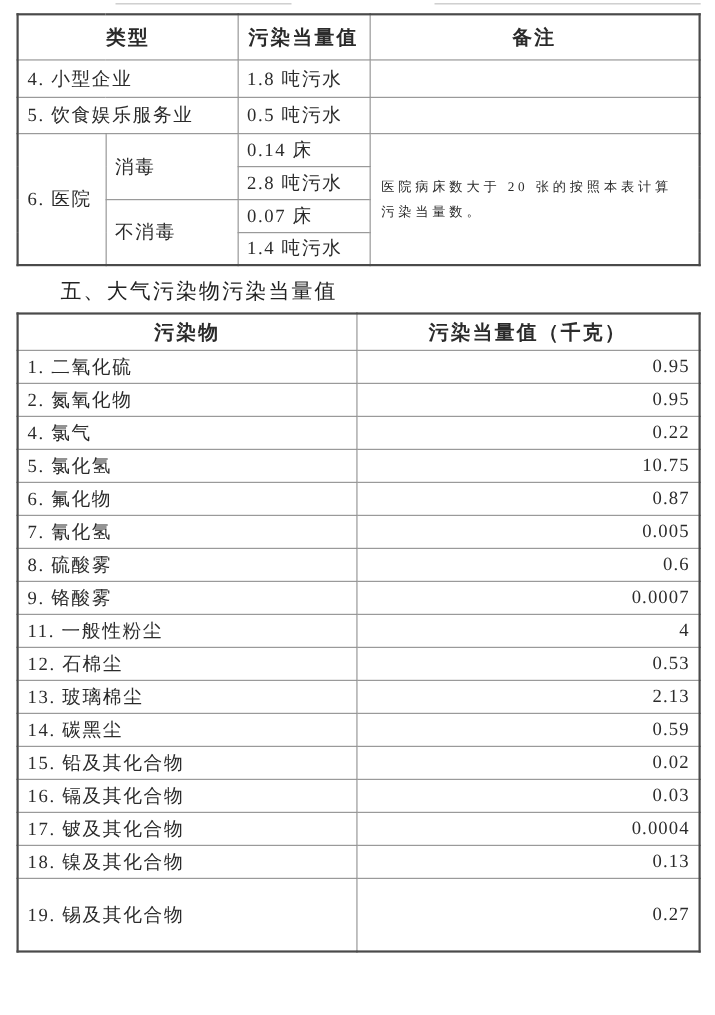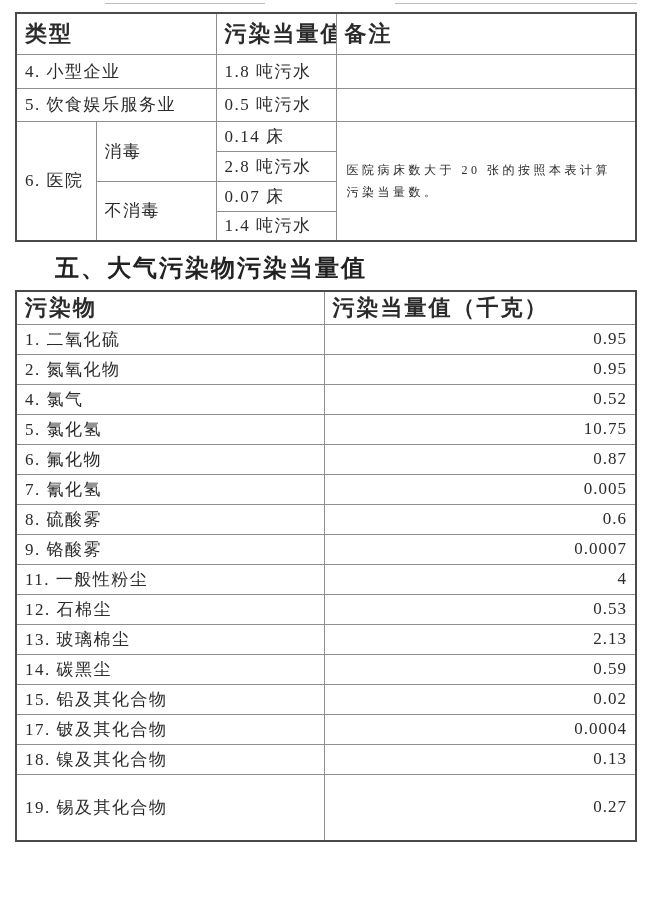--- a/index.html
+++ b/index.html
@@ -10,37 +10,37 @@
   }
   .page{position:absolute;left:15px;top:0;width:620px;}
   .remnant{position:absolute;top:3px;height:1px;background:#bdbdbd;}
   .remnant.a{left:105px;width:160px;}
   .remnant.b{left:395px;width:242px;}
 
   table{border-collapse:collapse;table-layout:fixed;width:620px;background:#fff;}
   table,td,th{border:1px solid #8f8f8f;}
   table{border:2px solid #4a4a4a;}
   td,th{padding:0 8px;font-size:17px;letter-spacing:1.5px;overflow:hidden;white-space:nowrap;}
-  th{font-family:Liberation Sans, sans-serif;font-weight:bold;font-size:22px;letter-spacing:2px;text-align:left;}
+  th{font-family:Liberation Sans, sans-serif;font-weight:bold;font-size:18px;letter-spacing:2px;text-align:center;}
 
   #table1{margin-top:12px;}
   #table1 .hdr{height:41px;}
   #table1 .r4{height:34px;}
   #table1 .r5{height:33px;}
   #table1 .sub{height:30px;}
   #table1 td.note-cell{
     white-space:normal;letter-spacing:3.5px;line-height:1.85;
     font-size:12px;padding:0 10px;vertical-align:middle;
   }
   #table1 td.type-cell,#table1 td.val-cell,#table1 td.grp-cell{text-align:left;}
 
   .heading{
     margin:10px 0 6px 40px;
     font-family:"Liberation Sans","DejaVu Sans",sans-serif;
-    font-weight:bold;font-size:24px;letter-spacing:2px;color:#222;
+    font-weight:normal;font-size:19px;letter-spacing:2px;color:#222;
   }
 
   #table2 .hdr{height:33px;}
   #table2 td{height:29px;}
   #table2 tbody tr:last-child td{height:65px;}
   #table2 td.name{text-align:left;margin-left:48px;}
   #table2 td.val{text-align:right;letter-spacing:1px;padding-left:10px;}
 </style>
 </head>
 <body>
@@ -114,21 +114,21 @@
   </tr>
 
   <tr>
     <td class="name">2. 氮氧化物</td>
     <td class="val">0.95</td>
   </tr>
 
 
   <tr>
     <td class="name">4. 氯气</td>
-    <td class="val">0.52</td>
+    <td class="val">0.22</td>
   </tr>
 
   <tr>
     <td class="name">5. 氯化氢</td>
     <td class="val">10.75</td>
   </tr>
 
   <tr>
     <td class="name">6. 氟化物</td>
     <td class="val">0.87</td>
@@ -168,20 +168,24 @@
   <tr>
     <td class="name">14. 碳黑尘</td>
     <td class="val">0.59</td>
   </tr>
 
   <tr>
     <td class="name">15. 铅及其化合物</td>
     <td class="val">0.02</td>
   </tr>
 
+  <tr>
+    <td class="name">16. 镉及其化合物</td>
+    <td class="val">0.03</td>
+  </tr>
 
   <tr>
     <td class="name">17. 铍及其化合物</td>
     <td class="val">0.0004</td>
   </tr>
 
   <tr>
     <td class="name">18. 镍及其化合物</td>
     <td class="val">0.13</td>
   </tr>

